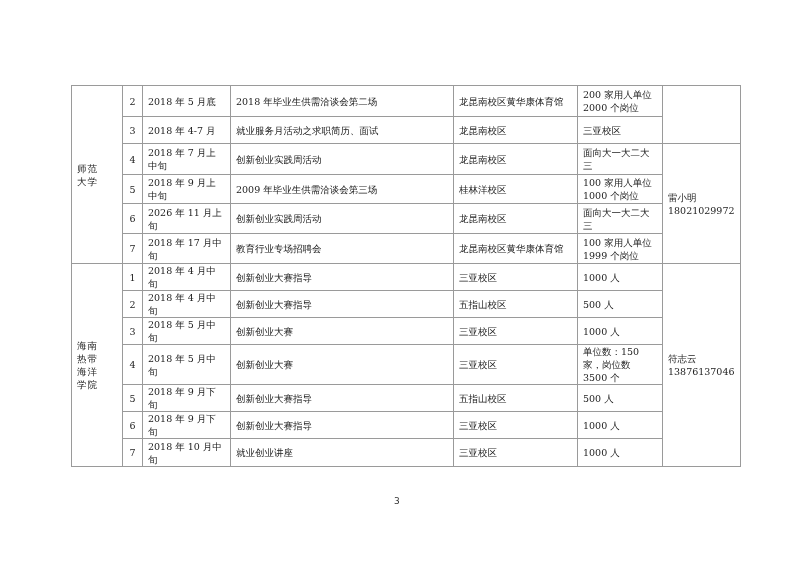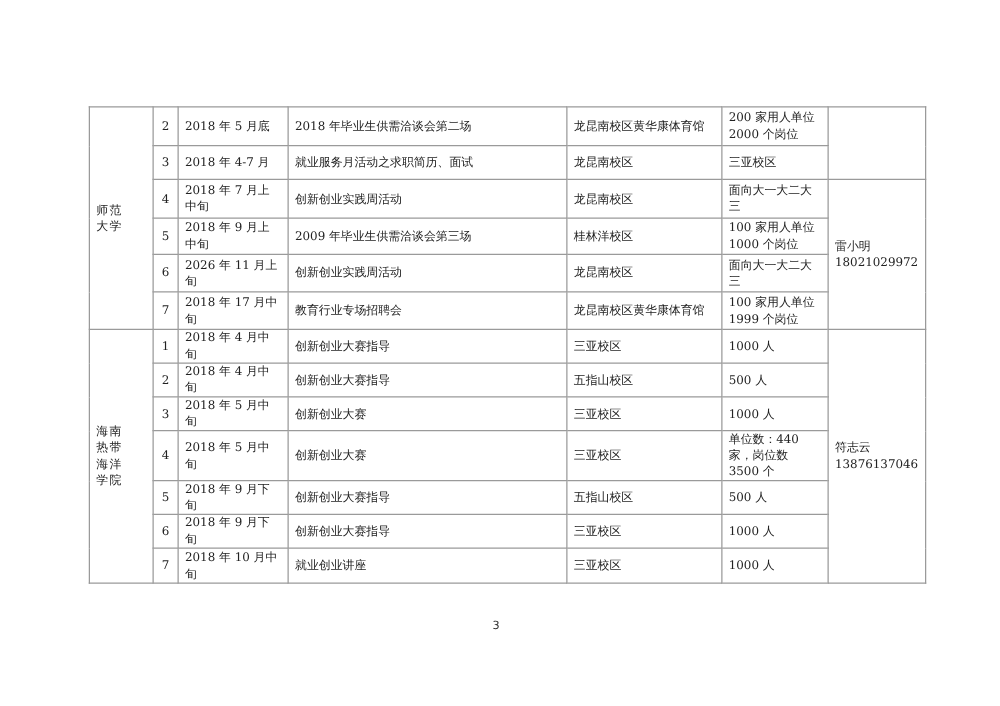--- a/index.html
+++ b/index.html
@@ -116,21 +116,21 @@
       <td>2018 年 5 月中旬</td>
       <td>创新创业大赛</td>
       <td>三亚校区</td>
       <td>1000 人</td>
     </tr>
     <tr style="height:30px">
       <td class="num">4</td>
       <td>2018 年 5 月中旬</td>
       <td>创新创业大赛</td>
       <td>三亚校区</td>
-      <td>单位数：440 家，岗位数 3500 个</td>
+      <td>单位数：150 家，岗位数 3500 个</td>
     </tr>
     <tr style="height:26px">
       <td class="num">5</td>
       <td>2018 年 9 月下旬</td>
       <td>创新创业大赛指导</td>
       <td>五指山校区</td>
       <td>500 人</td>
     </tr>
     <tr style="height:27px">
       <td class="num">6</td>

